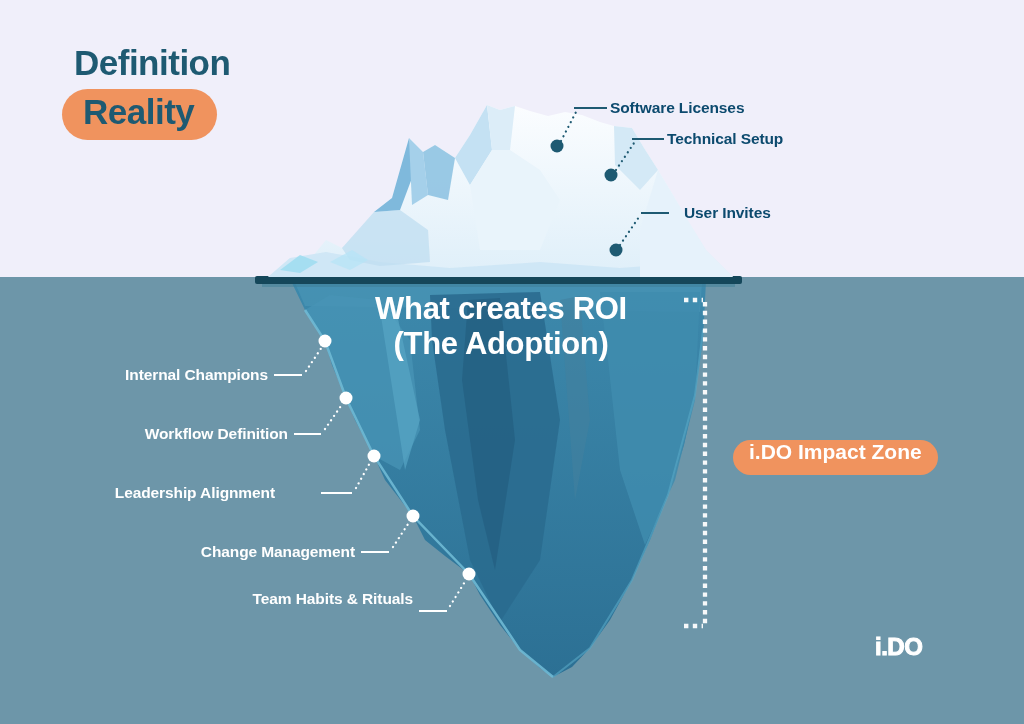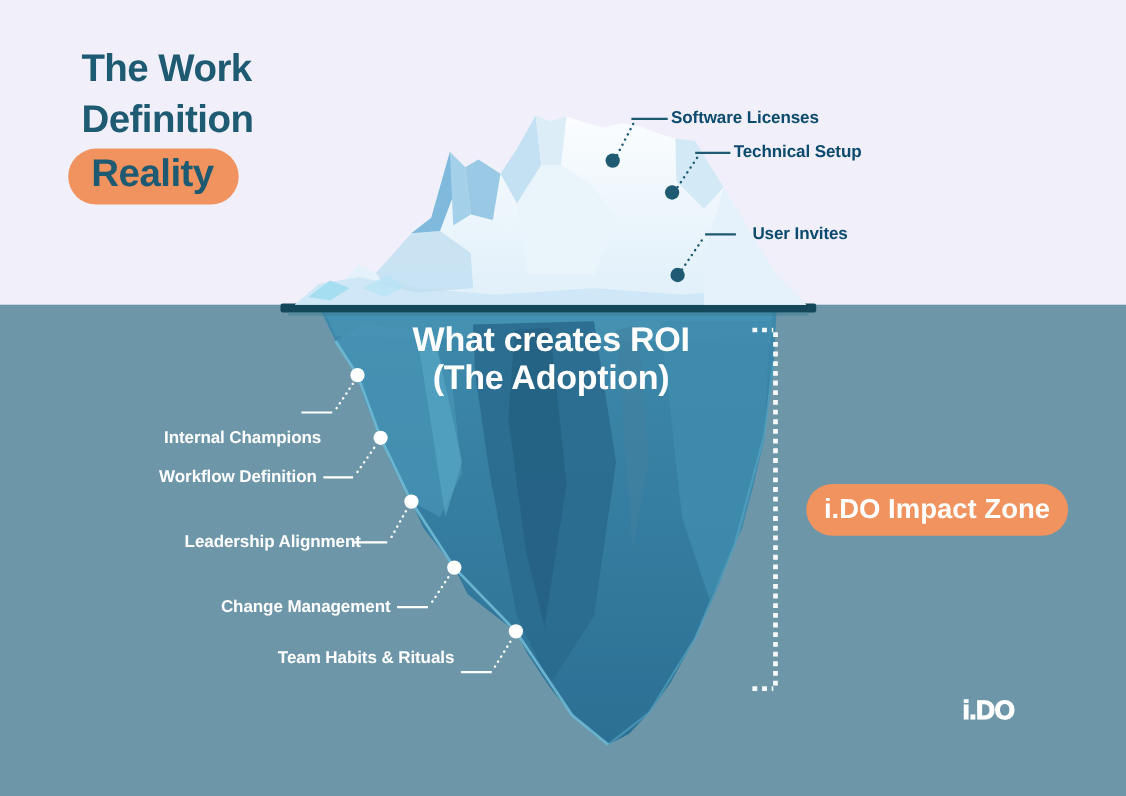--- a/index.html
+++ b/index.html
@@ -20,31 +20,31 @@
   .h-surface { left:345px; top:199px; color:#1E5A72; }
   .h-under  { left:351px; top:291px; color:#FFFFFF; }
 
   
   .callout { position:absolute; transform:translateY(-50%); white-space:nowrap; font-size:15.5px; font-weight:bold; letter-spacing:-0.1px; }
   .callout.dark  { color:#0c4a6e; }
   .callout.light { color:#FFFFFF; }
   .c-sl { left:610px; top:108px; }
   .c-ts { left:667px; top:139px; }
   .c-ui { left:684px; top:213px; }
-  .c-ic { right:732px; top:375px;margin-top:24px; }
+  .c-ic { right:756px; top:375px; }
   .c-wd { right:736px; top:434px; }
-  .c-la { right:696px; top:493px; }
+  .c-la { right:749px; top:493px; }
   .c-cm { right:669px; top:552px; }
   .c-th { right:611px; top:599px; }
 
   
   .badge {
-    position:absolute; left:733px; top:440px; height:47px; padding:0 16px;
+    position:absolute; left:733px; top:440px; height:35px; padding:0 16px;
     background:#F0935E; border-radius:999px; color:#fff;
-    font-size:25px; font-weight:bold; display:flex; align-items:center;
+    font-size:21px; font-weight:bold; display:flex; 
   }
 
   
   .logo {
     position:absolute; left:875px; top:633px; color:#fff;
     font-size:24px; font-weight:bold; letter-spacing:-0.5px;
     -webkit-text-stroke:1px #fff;
   }
 </style>
 </head>
@@ -123,21 +123,20 @@
     </g>
 
     <g stroke="#FFFFFF" stroke-width="4.3" stroke-dasharray="4.4 4.4" fill="none" opacity="0.95">
       <path d="M684,300 H703"></path>
       <path d="M705,302 V624"></path>
       <path d="M684,626 H703"></path>
     </g>
   </svg>
 
   <div class="title">
-    <div>The Work</div>
     <div>Definition</div>
     <div class="title-pill">
       <span>Reality</span>
     </div>
   </div>
 
   <div class="heading h-under">
     <div>What creates ROI</div>
     <div>(The Adoption)</div>
   </div>

